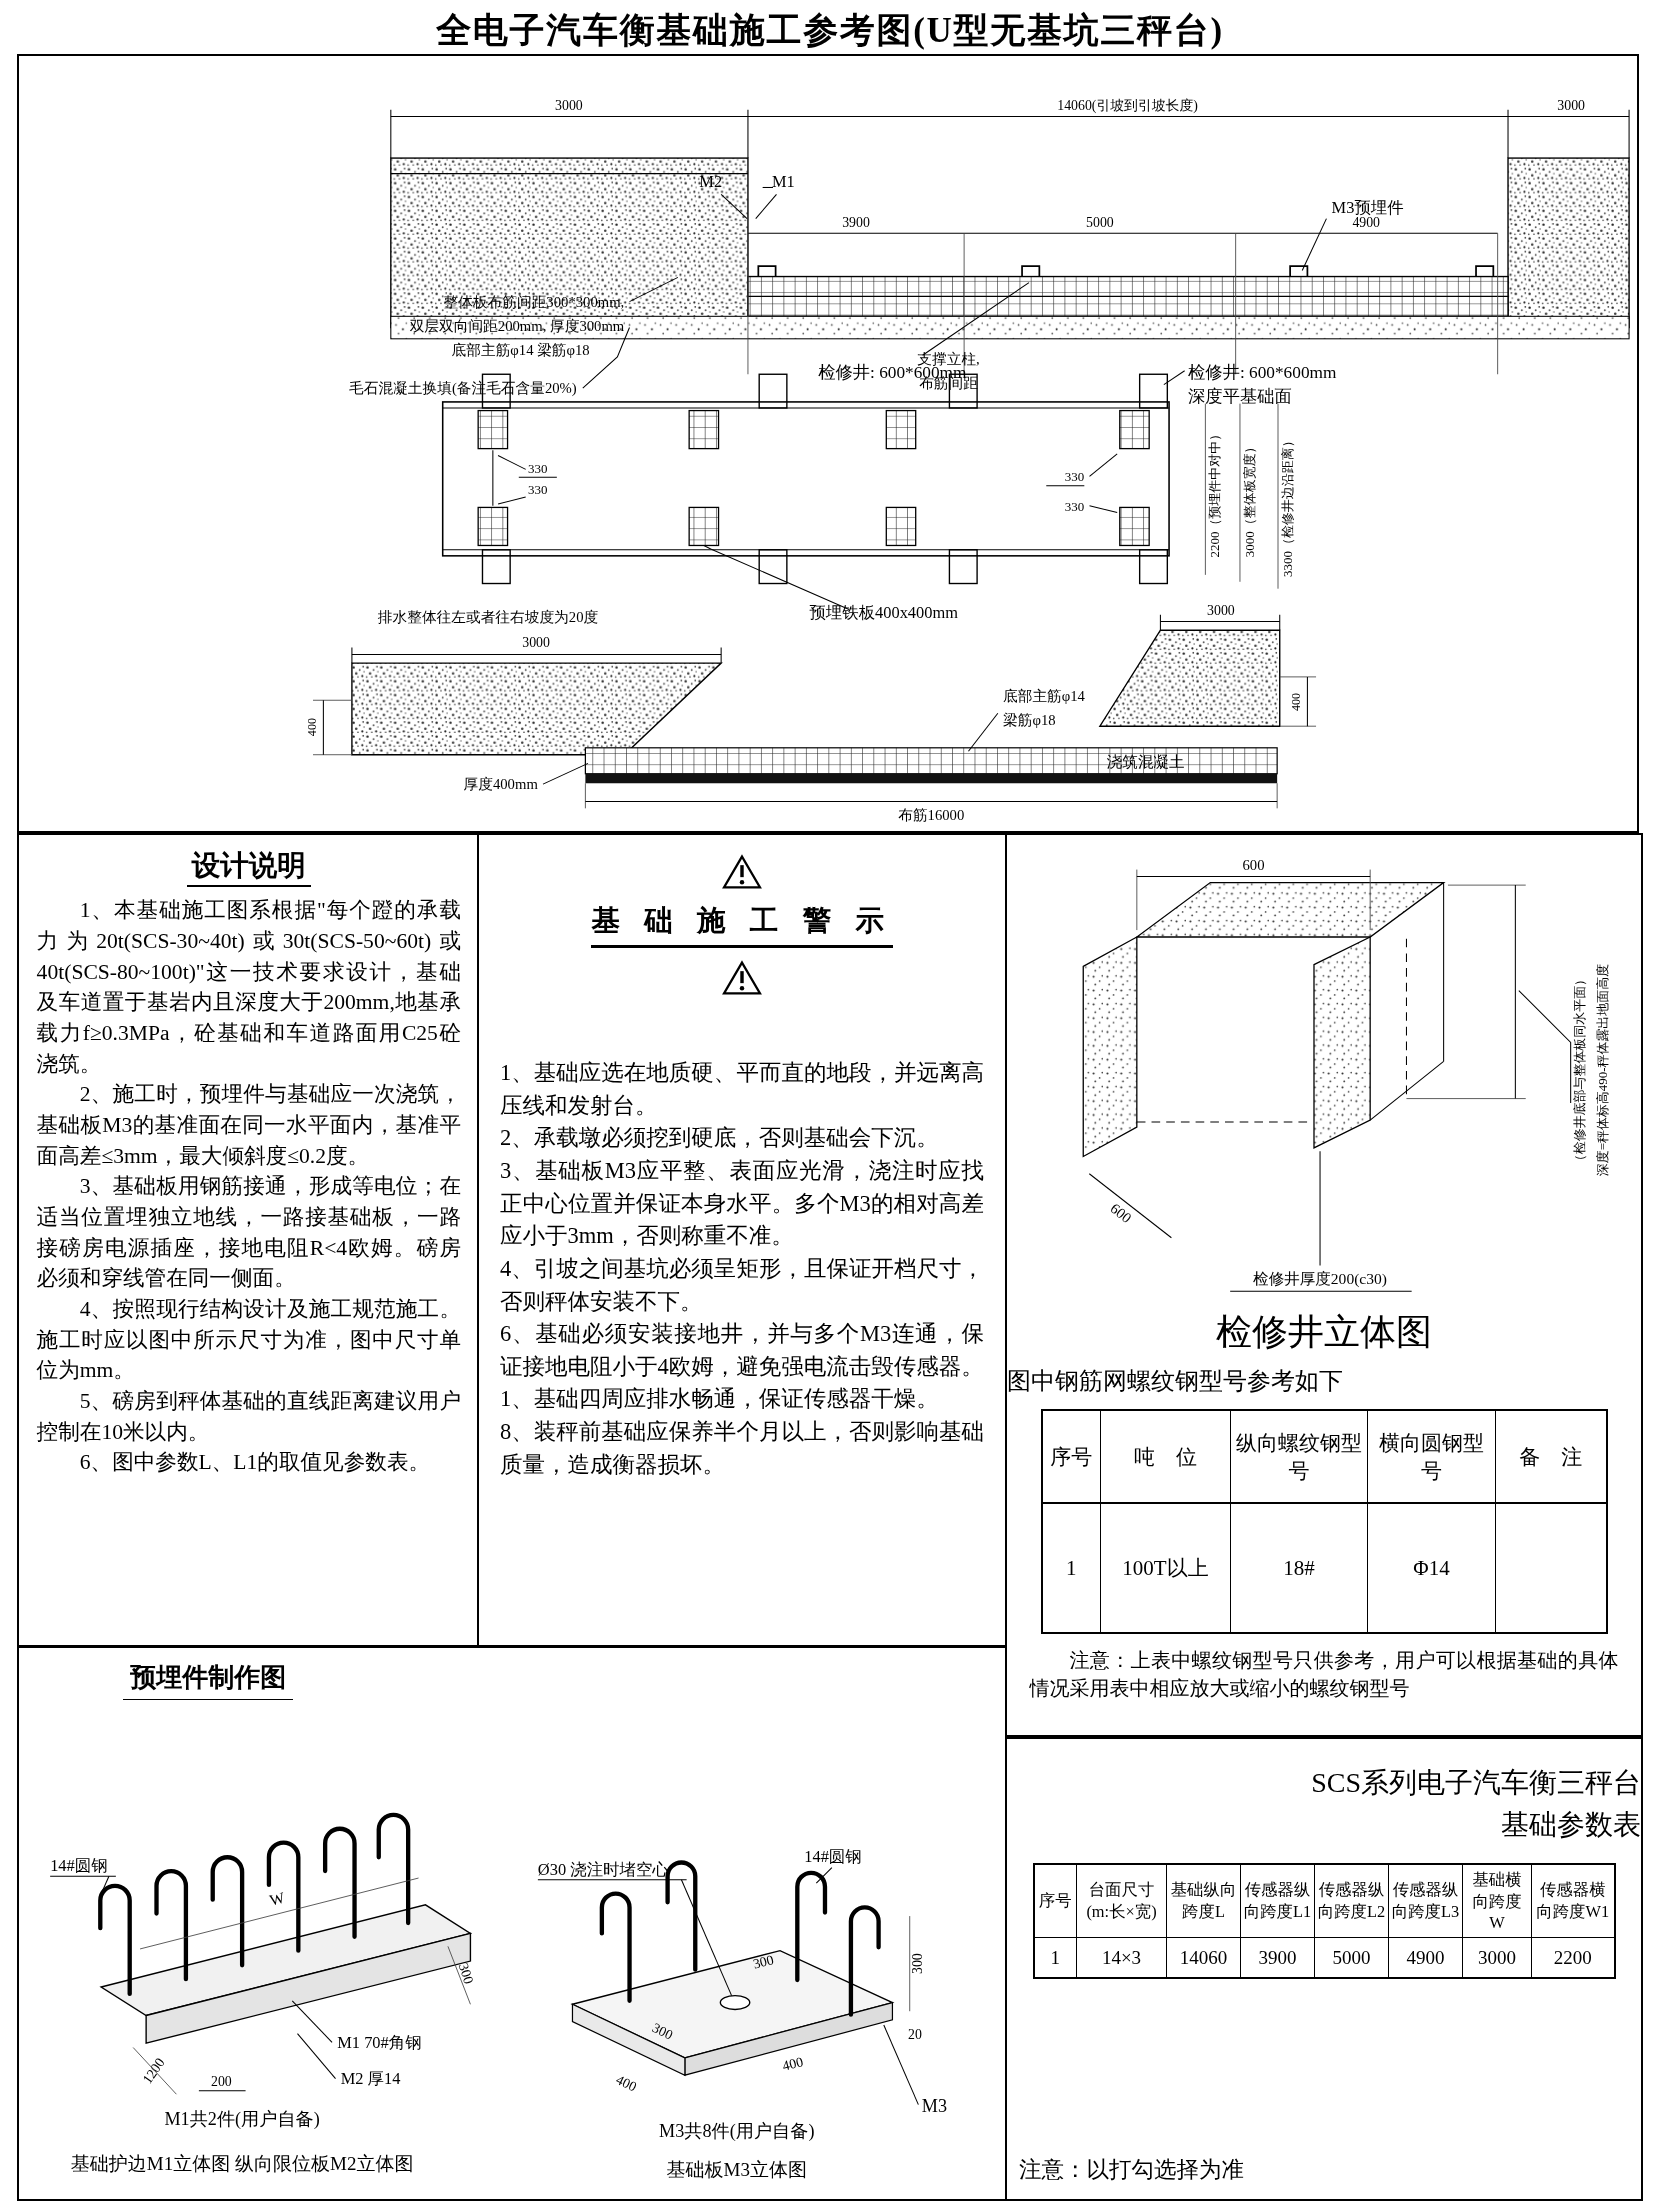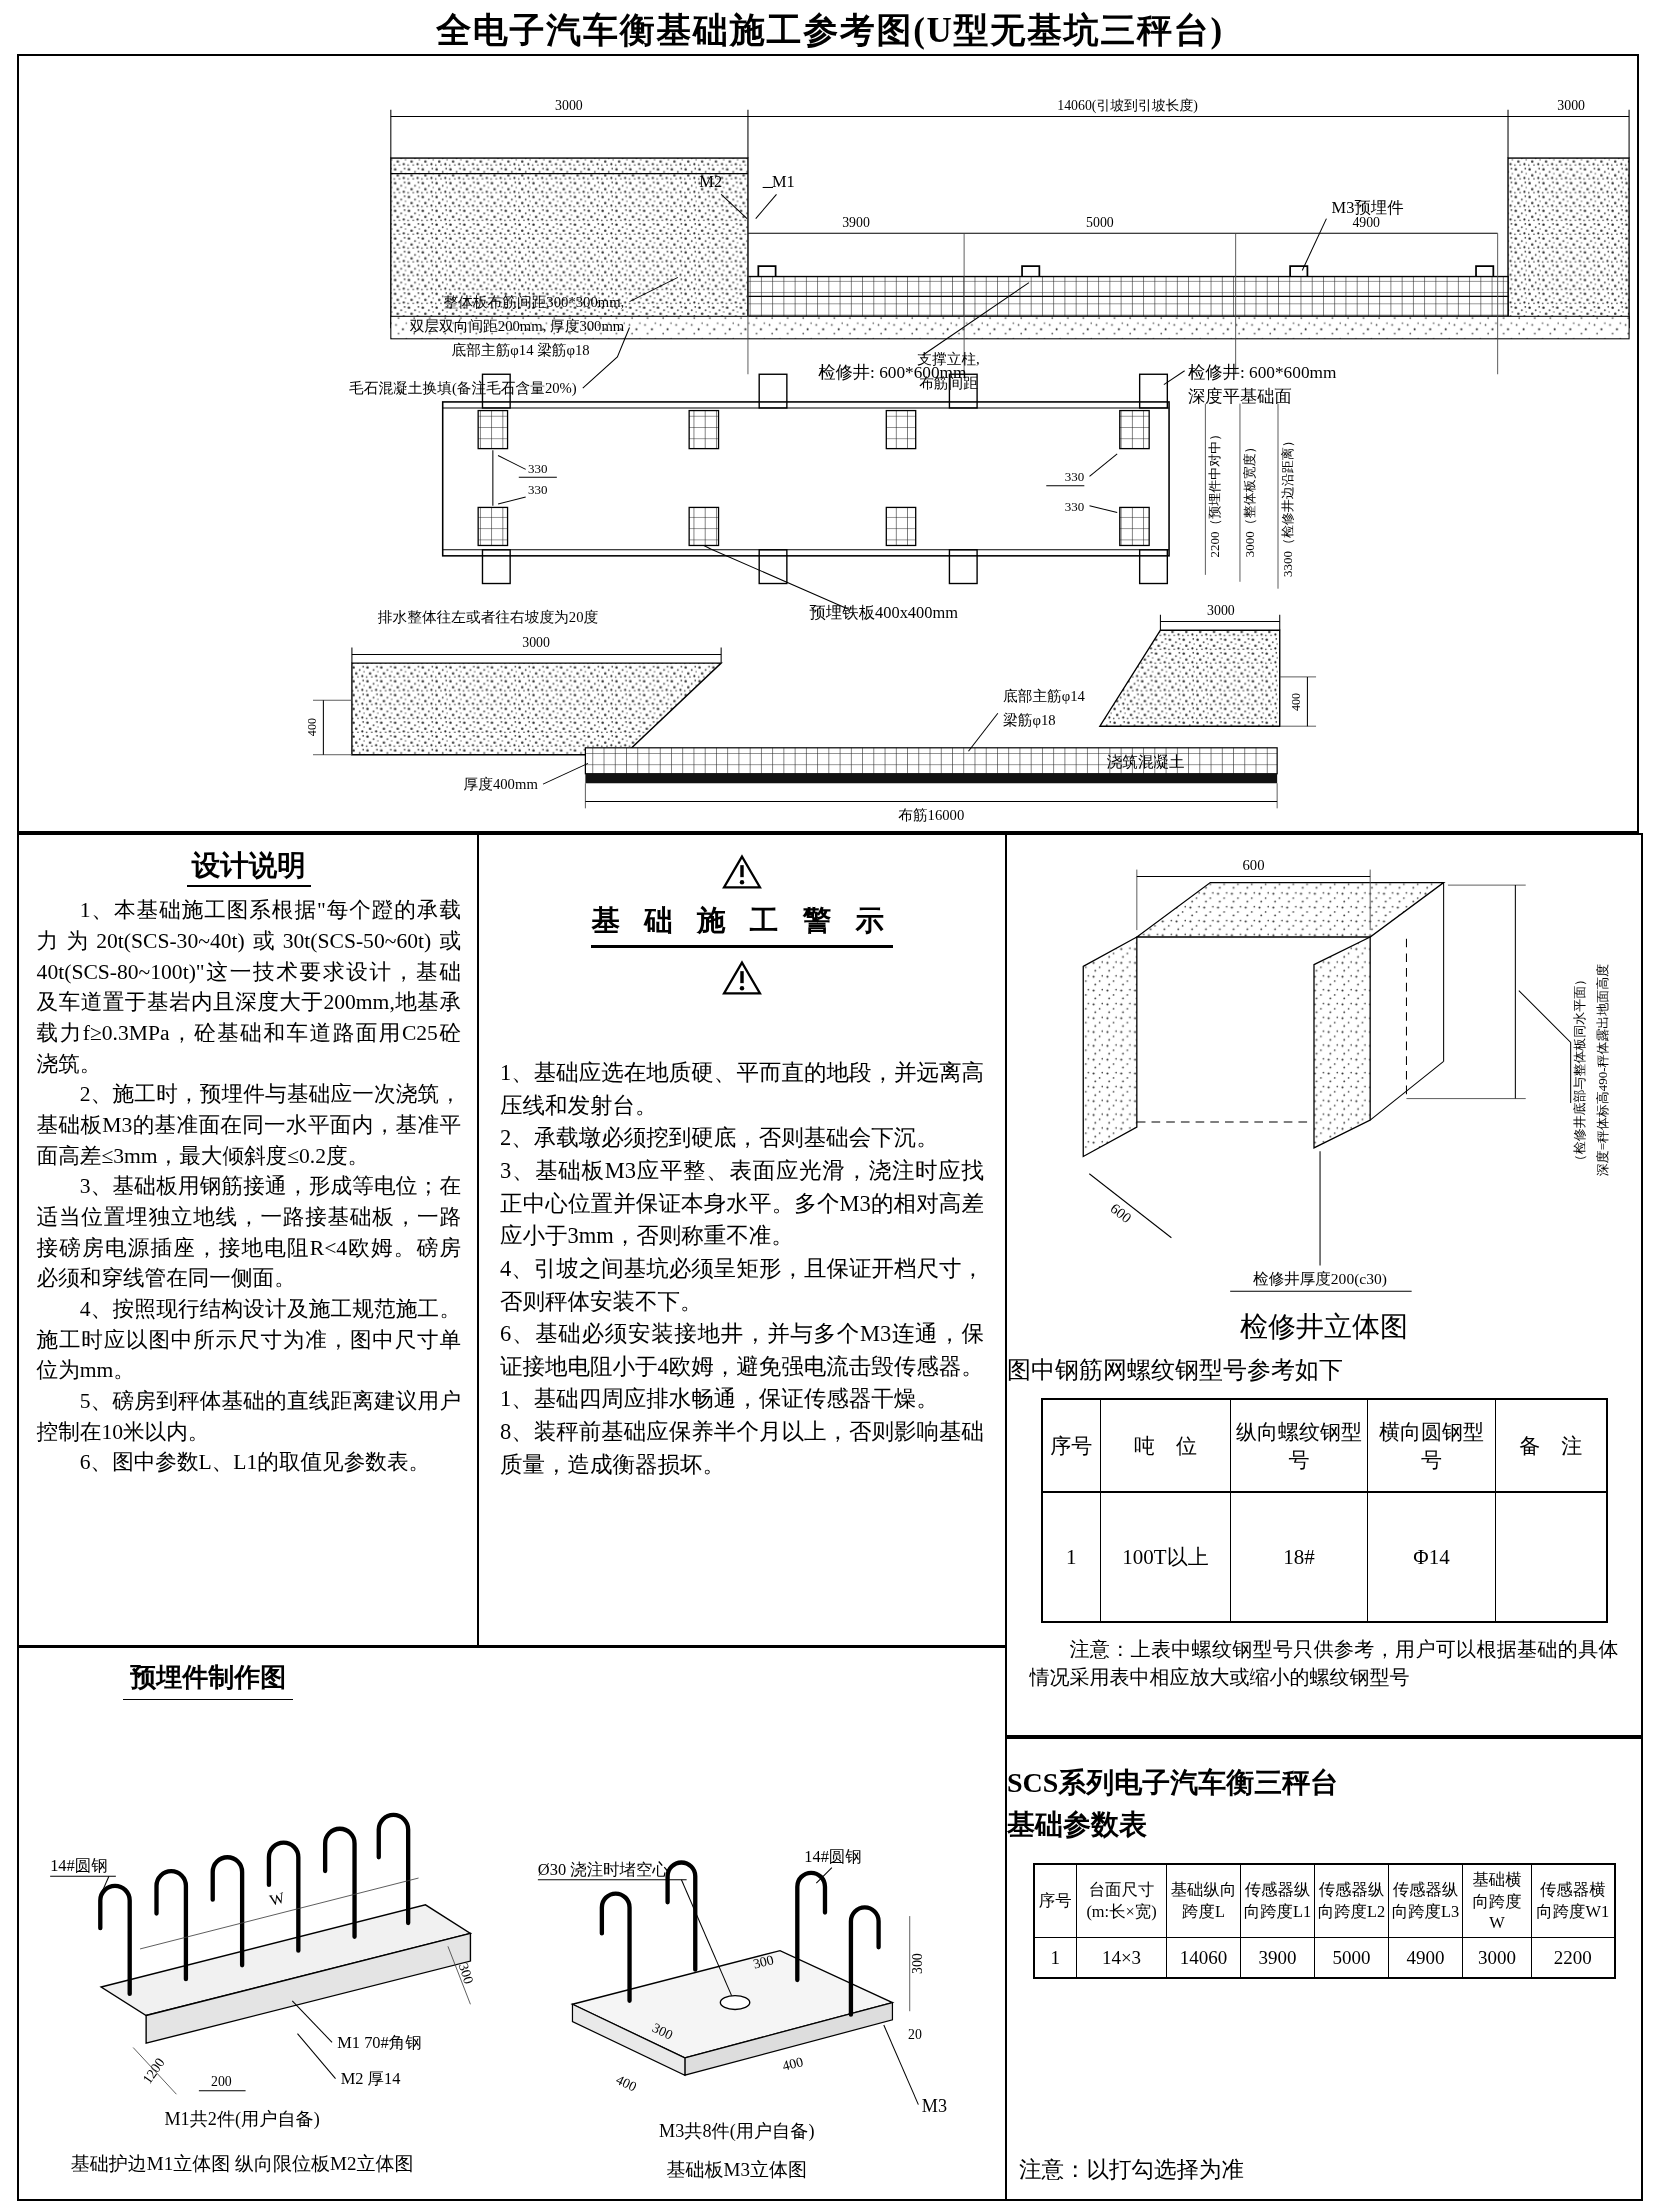--- a/index.html
+++ b/index.html
@@ -25,31 +25,31 @@
   .col-title { text-align:center; font-size:28.5px; font-weight:bold; margin-bottom:10.4px; }
   .col-title span { border-bottom:2.6px solid #000; padding:0 5.2px 3.5px; }
   .note-p { font-size:21.6px; line-height:1.42; text-indent:2em; text-align:justify; }
 
   
   .warn-title-row { display:flex; align-items:center; justify-content:center; gap:12px; margin:7px 0 61px;flex-direction:column; }
   .warn-title { font-size:28.5px; font-weight:bold; letter-spacing:8.6px; border-bottom:3.5px solid #000; padding-bottom:5.2px; }
   .warn-p { font-size:22.5px; line-height:1.45; text-align:justify; }
 
   
-  .well-caption { text-align:center; font-size:28px; margin:1.7px 0 8.6px; }
+  .well-caption { text-align:center; font-size:36px; margin:1.7px 0 8.6px; }
   .rebar-title { text-align:left; font-size:24px; margin:5.2px 0 12px; }
   table { border-collapse:collapse; margin:0 auto; }
   .rebar-table th, .rebar-table td { border:1.7px solid #000; text-align:center; font-weight:normal; }
   .rebar-table { border:2.6px solid #000; }
   .rebar-table th { font-size:21px; height:93px; padding:3.5px; border-bottom:2.6px solid #000; }
   .rebar-table td { font-size:21px; height:130px; }
   .rebar-note { font-size:20px; line-height:1.4; padding:12px 22.5px 0; text-indent:2em; text-align:justify; }
 
   
-  .param-titles { text-align:left; font-size:28px; font-weight:bold; line-height:1.5; margin:22.5px 0 17.3px; }
+  .param-titles { text-align:right; font-size:28px; font-weight:normal; line-height:1.5; margin:22.5px 0 17.3px; }
   .param-table { border:2.6px solid #000; }
   .param-table th, .param-table td { border:1.7px solid #000; text-align:center; font-weight:normal; }
   .param-table th { font-size:16.4px; height:74px; padding:1.7px; }
   .param-table td { font-size:19px; height:40px; }
   .param-note { position:absolute; left:12px; bottom:14px; font-size:22.5px;text-align:right; }
 
   
   .embed-title { position:absolute; top:12px; left:104px; font-size:26px; font-weight:bold;
                  border-bottom:1.7px solid #000; padding:0 7px 3.5px; }
 </style>

